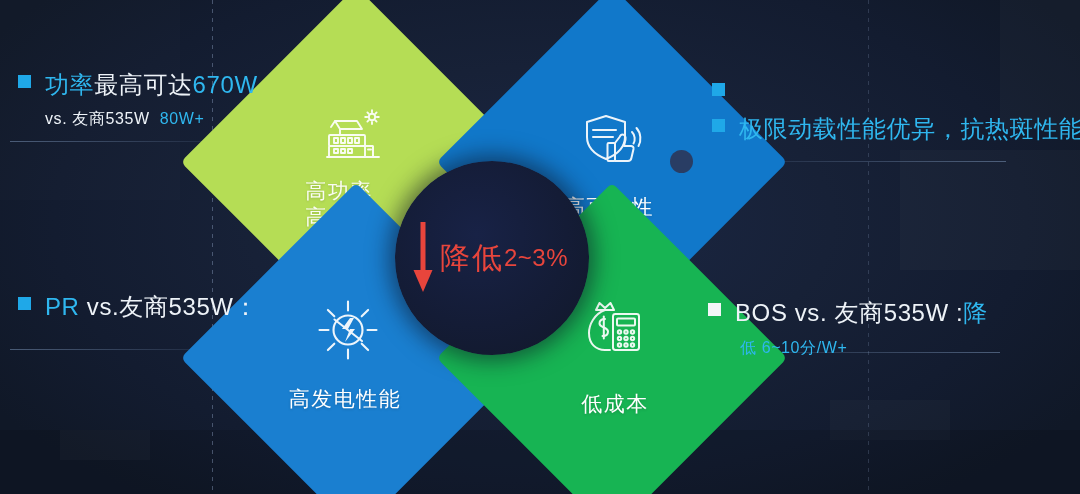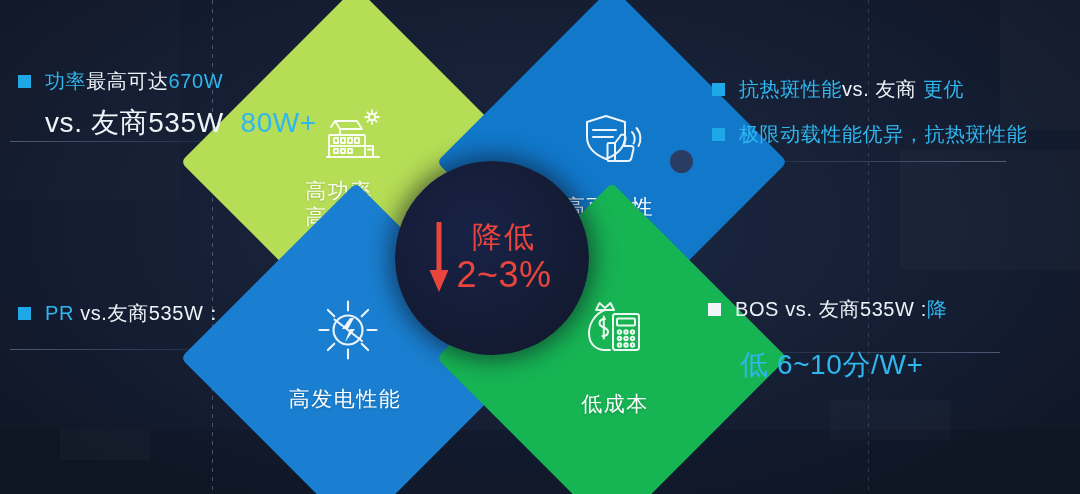--- a/index.html
+++ b/index.html
@@ -106,62 +106,62 @@
     gap: 6px;
     margin-left: -4px;
   }
   #arrow-down {
     width: 22px; height: 72px;
     position: relative;
     flex: 0 0 auto;
   }
   #center-text {
     display: flex;
-    flex-direction: column;
+    flex-direction: row;
     align-items: center;
     color: #e8453c;
   }
   #c-line1 { font-size: 30px; letter-spacing: 2px; line-height: 1.12; }
   #c-line2 { font-size: 28px; letter-spacing: 0.5px; line-height: 1.18; }
-  #c-line3 { font-size: 36px; letter-spacing: 0.5px; line-height: 1.18; }
+  #c-line3 { font-size: 24px; letter-spacing: 0.5px; line-height: 1.18; }
 
   
   .callout { position: absolute; }
   .cl-row { display: flex; align-items: flex-start; }
   .bullet {
     width: 13px; height: 13px;
     flex: 0 0 auto;
     margin-top: 9px;
     margin-right: 14px;
     background: #1fa8e8;
   }
   .bullet.white { background: #f2f5f8; }
   .cl-text {
-    font-size: 20px;
+    font-size: 24px;
     line-height: 1.55;
     letter-spacing: 0.6px;
     white-space: nowrap;
   }
   .cy { color: #2fb7ef; }
   .wh { color: #eef3f8; }
   .cl-sub {
-    font-size: 28px;
+    font-size: 16px;
     line-height: 1.55;
     letter-spacing: 0.6px;
     white-space: nowrap;
   }
 
   #co-tl { left: 18px; top: 66px; }
   #co-tl .cl-sub { margin-left: 27px; margin-top: 4px; }
-  #co-bl { left: 18px; top: 298px; }
+  #co-bl { left: 18px; top: 288px; }
   #co-bl .cl-sub { margin-left: 27px; margin-top: 2px; }
   #co-tr { left: 712px; top: 74px; }
   #co-tr .cl-row + .cl-row { margin-top: 14px; }
   #co-br { left: 708px; top: 294px; }
-  #co-br .cl-sub { margin-left: 32px; margin-top: 18px; }
+  #co-br .cl-sub { margin-left: 32px; margin-top: 5px; }
 
   
   #knob {
     position: absolute;
     left: 670px; top: 150px;
     width: 23px; height: 23px;
     border-radius: 50%;
     background: #2b3a5e;
     opacity: 0.95;
   }
@@ -301,21 +301,20 @@
   <div class="callout" id="co-bl">
     <div class="cl-row">
       <div class="bullet"></div>
       <div class="cl-text"><span class="cy">PR</span>&nbsp;<span class="wh">vs.友商</span><span class="wh">535W：</span></div>
     </div>
   </div>
 
   <div class="callout" id="co-tr">
     <div class="cl-row">
       <div class="bullet"></div>
-      <div class="cl-text"><span class="cy">抗热斑性能</span><span class="wh">vs. 友商</span>&nbsp;<span class="cy">更优</span></div>
     </div>
     <div class="cl-row">
       <div class="bullet"></div>
       <div class="cl-text cy">极限动载性能优异，抗热斑性能</div>
     </div>
   </div>
 
   <div class="callout" id="co-br">
     <div class="cl-row">
       <div class="bullet white"></div>

